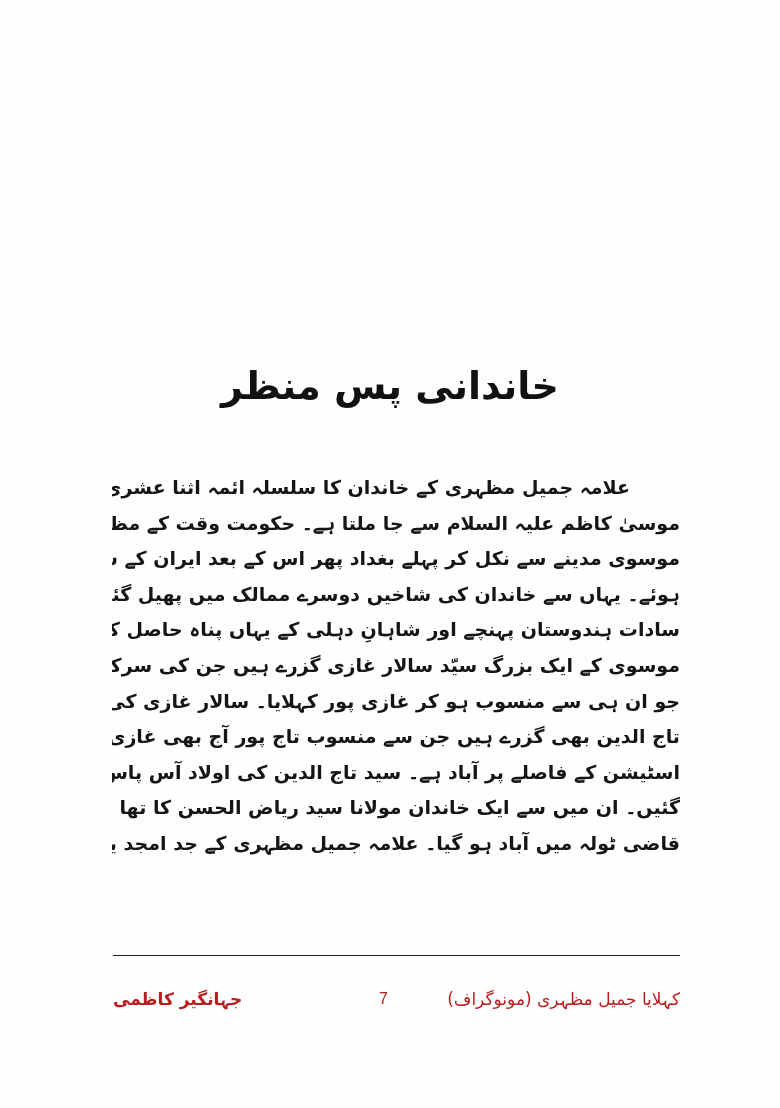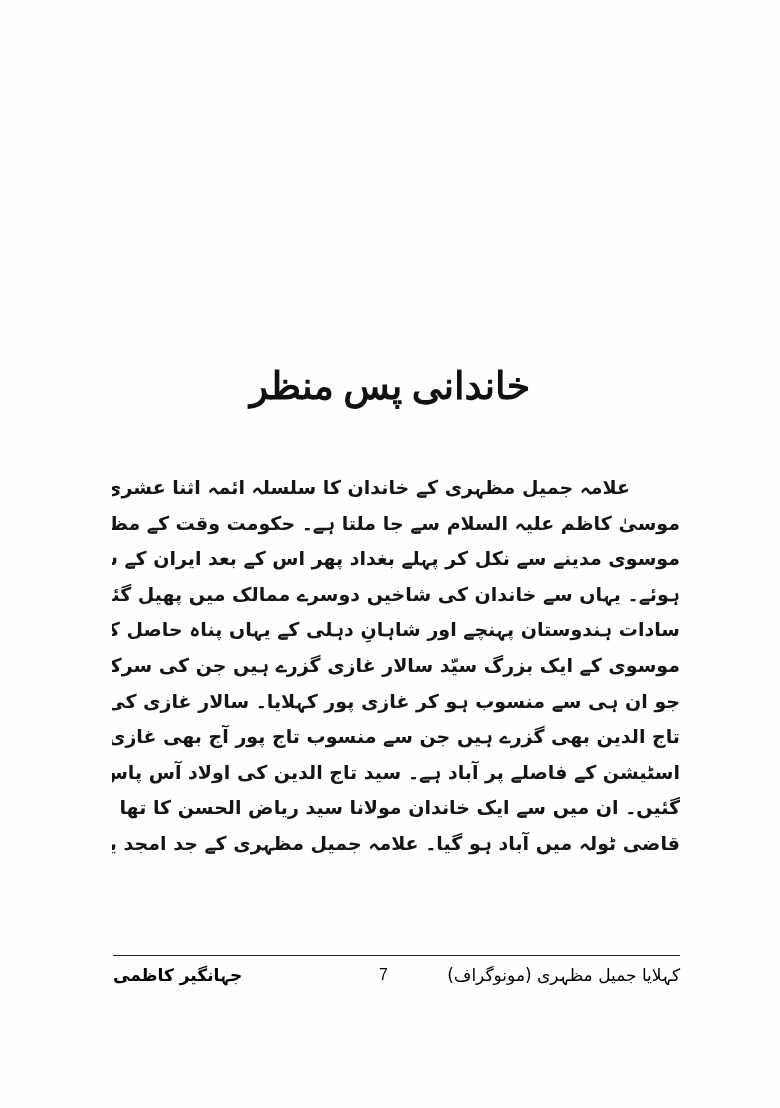--- a/index.html
+++ b/index.html
@@ -26,21 +26,20 @@
     position: absolute;
     left: 0;
     width: 780px;
     top: 356px;
     text-align: center;
     direction: rtl;
     font-size: 38px;
     font-weight: bold;
     line-height: 60px;
     color: #111;
-    font-family: Liberation Serif, serif;
   }
   .body-text {
     position: absolute;
     left: 112px;
     width: 568px;
     top: 470px;
     direction: rtl;
   }
   .line {
     display: block;
@@ -62,25 +61,25 @@
     left: 113px;
     width: 567px;
     top: 955px;
     height: 0;
     border-top: 1.5px solid #222;
   }
   .footer {
     position: absolute;
     left: 113px;
     width: 567px;
-    top: 960px;
+    top: 984px;
     height: 30px;
     font-size: 17px;
     line-height: 30px;
-    color: #000000;
+    color: #b91c1c;
   }
   .footer .author {
     position: absolute;
     left: 0;
     direction: rtl;
     font-weight: bold;
   }
   .footer .page-num {
     position: absolute;
     left: 266px;

